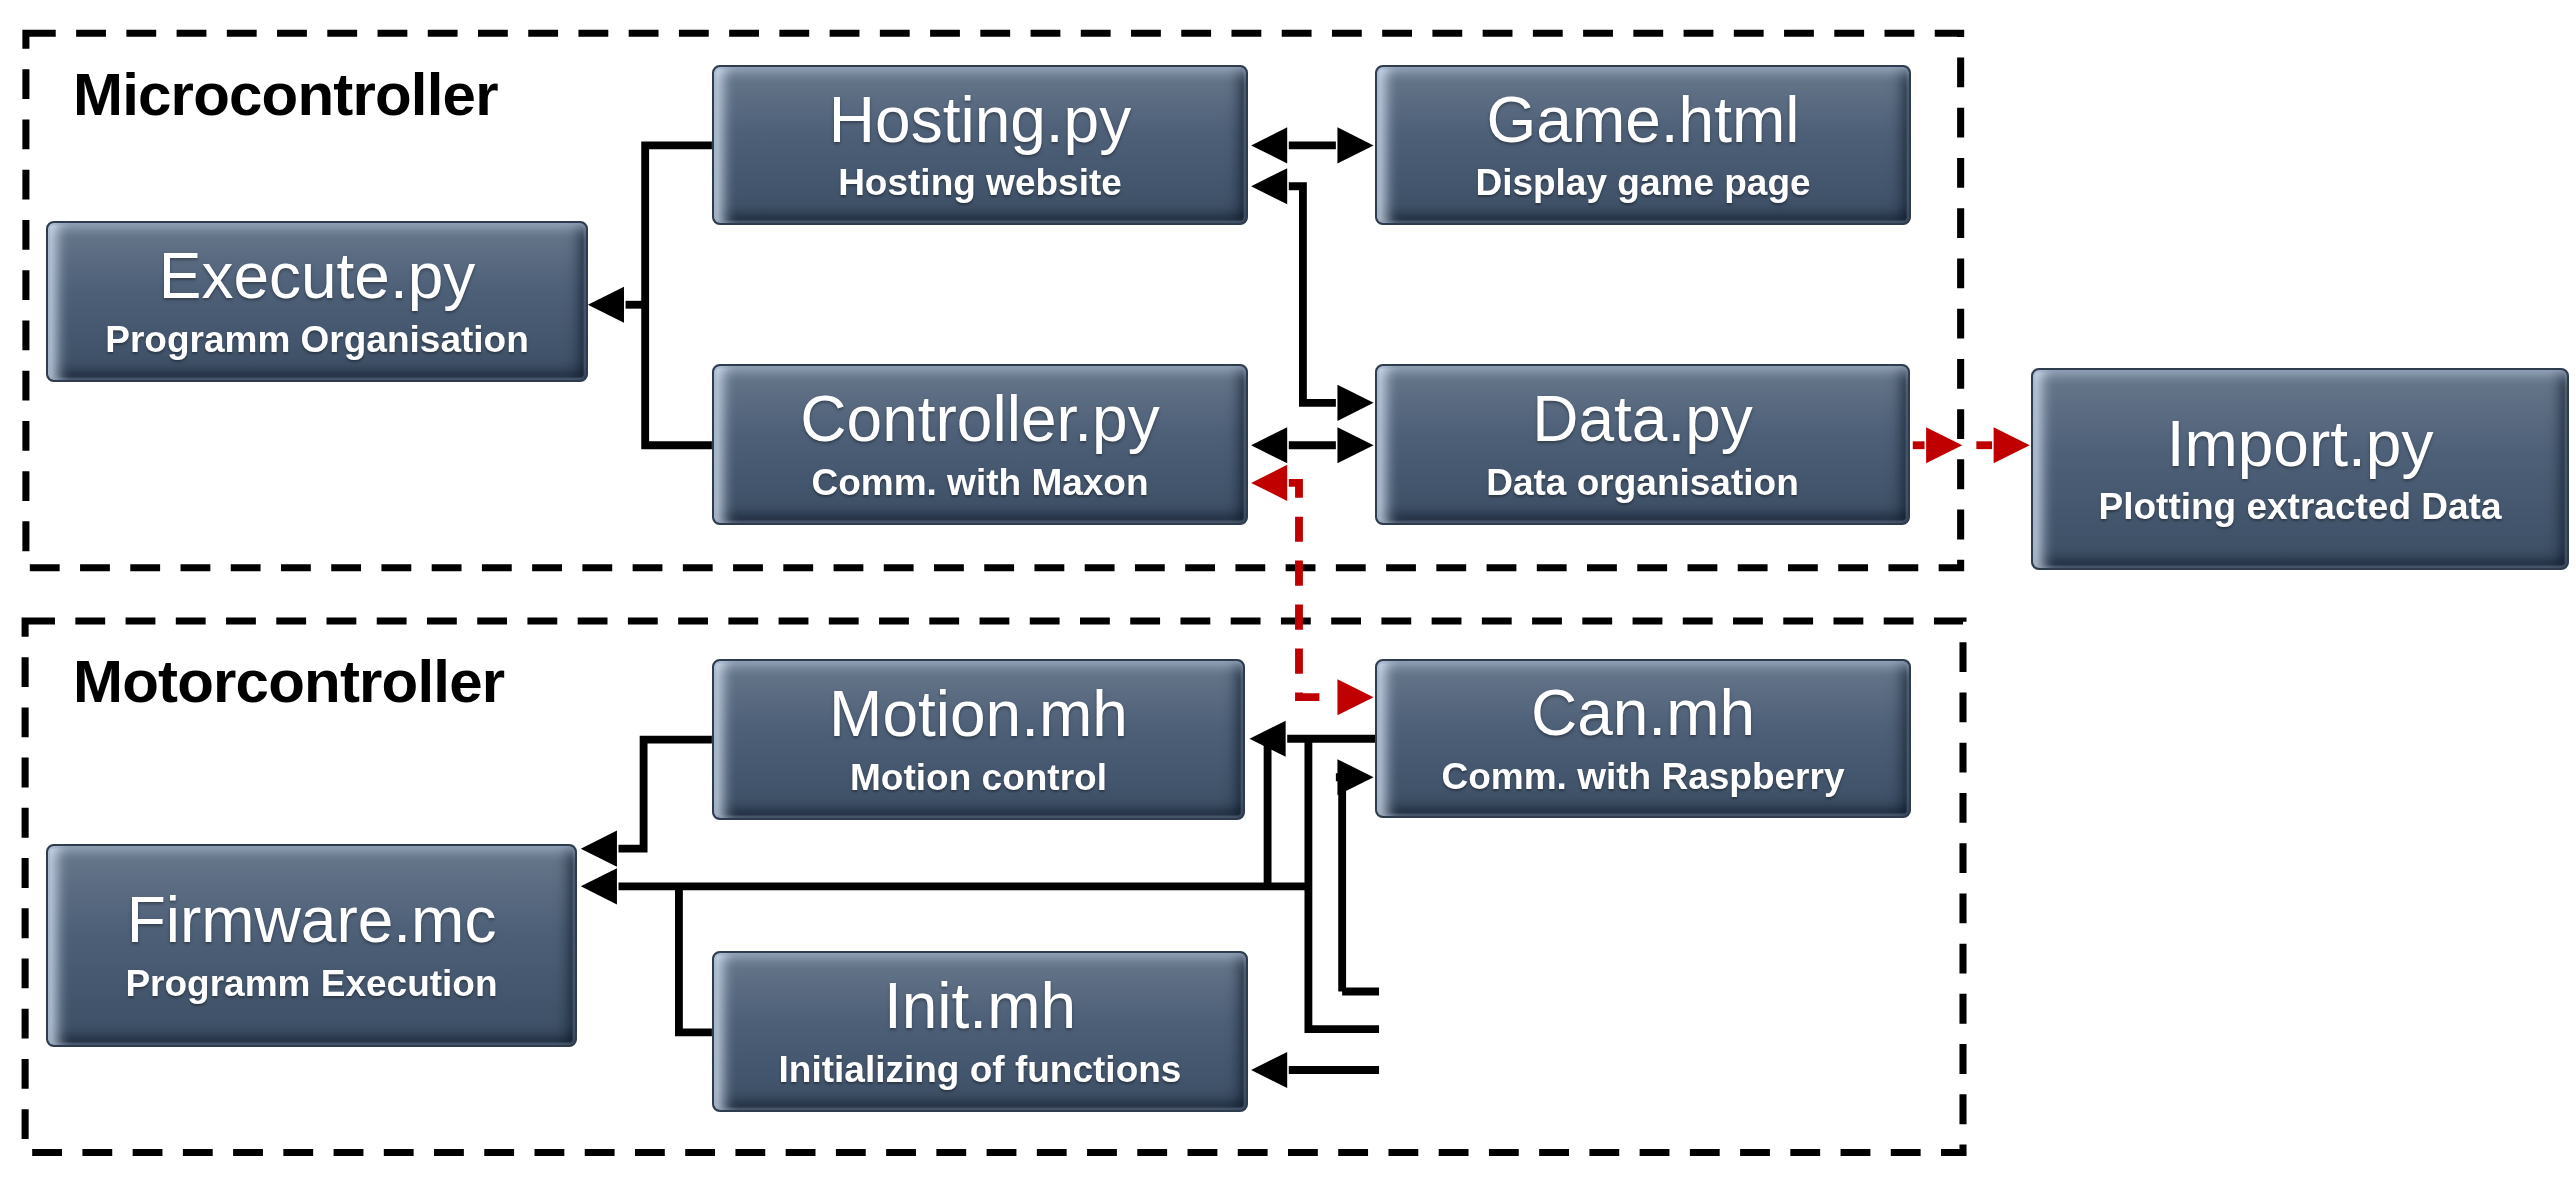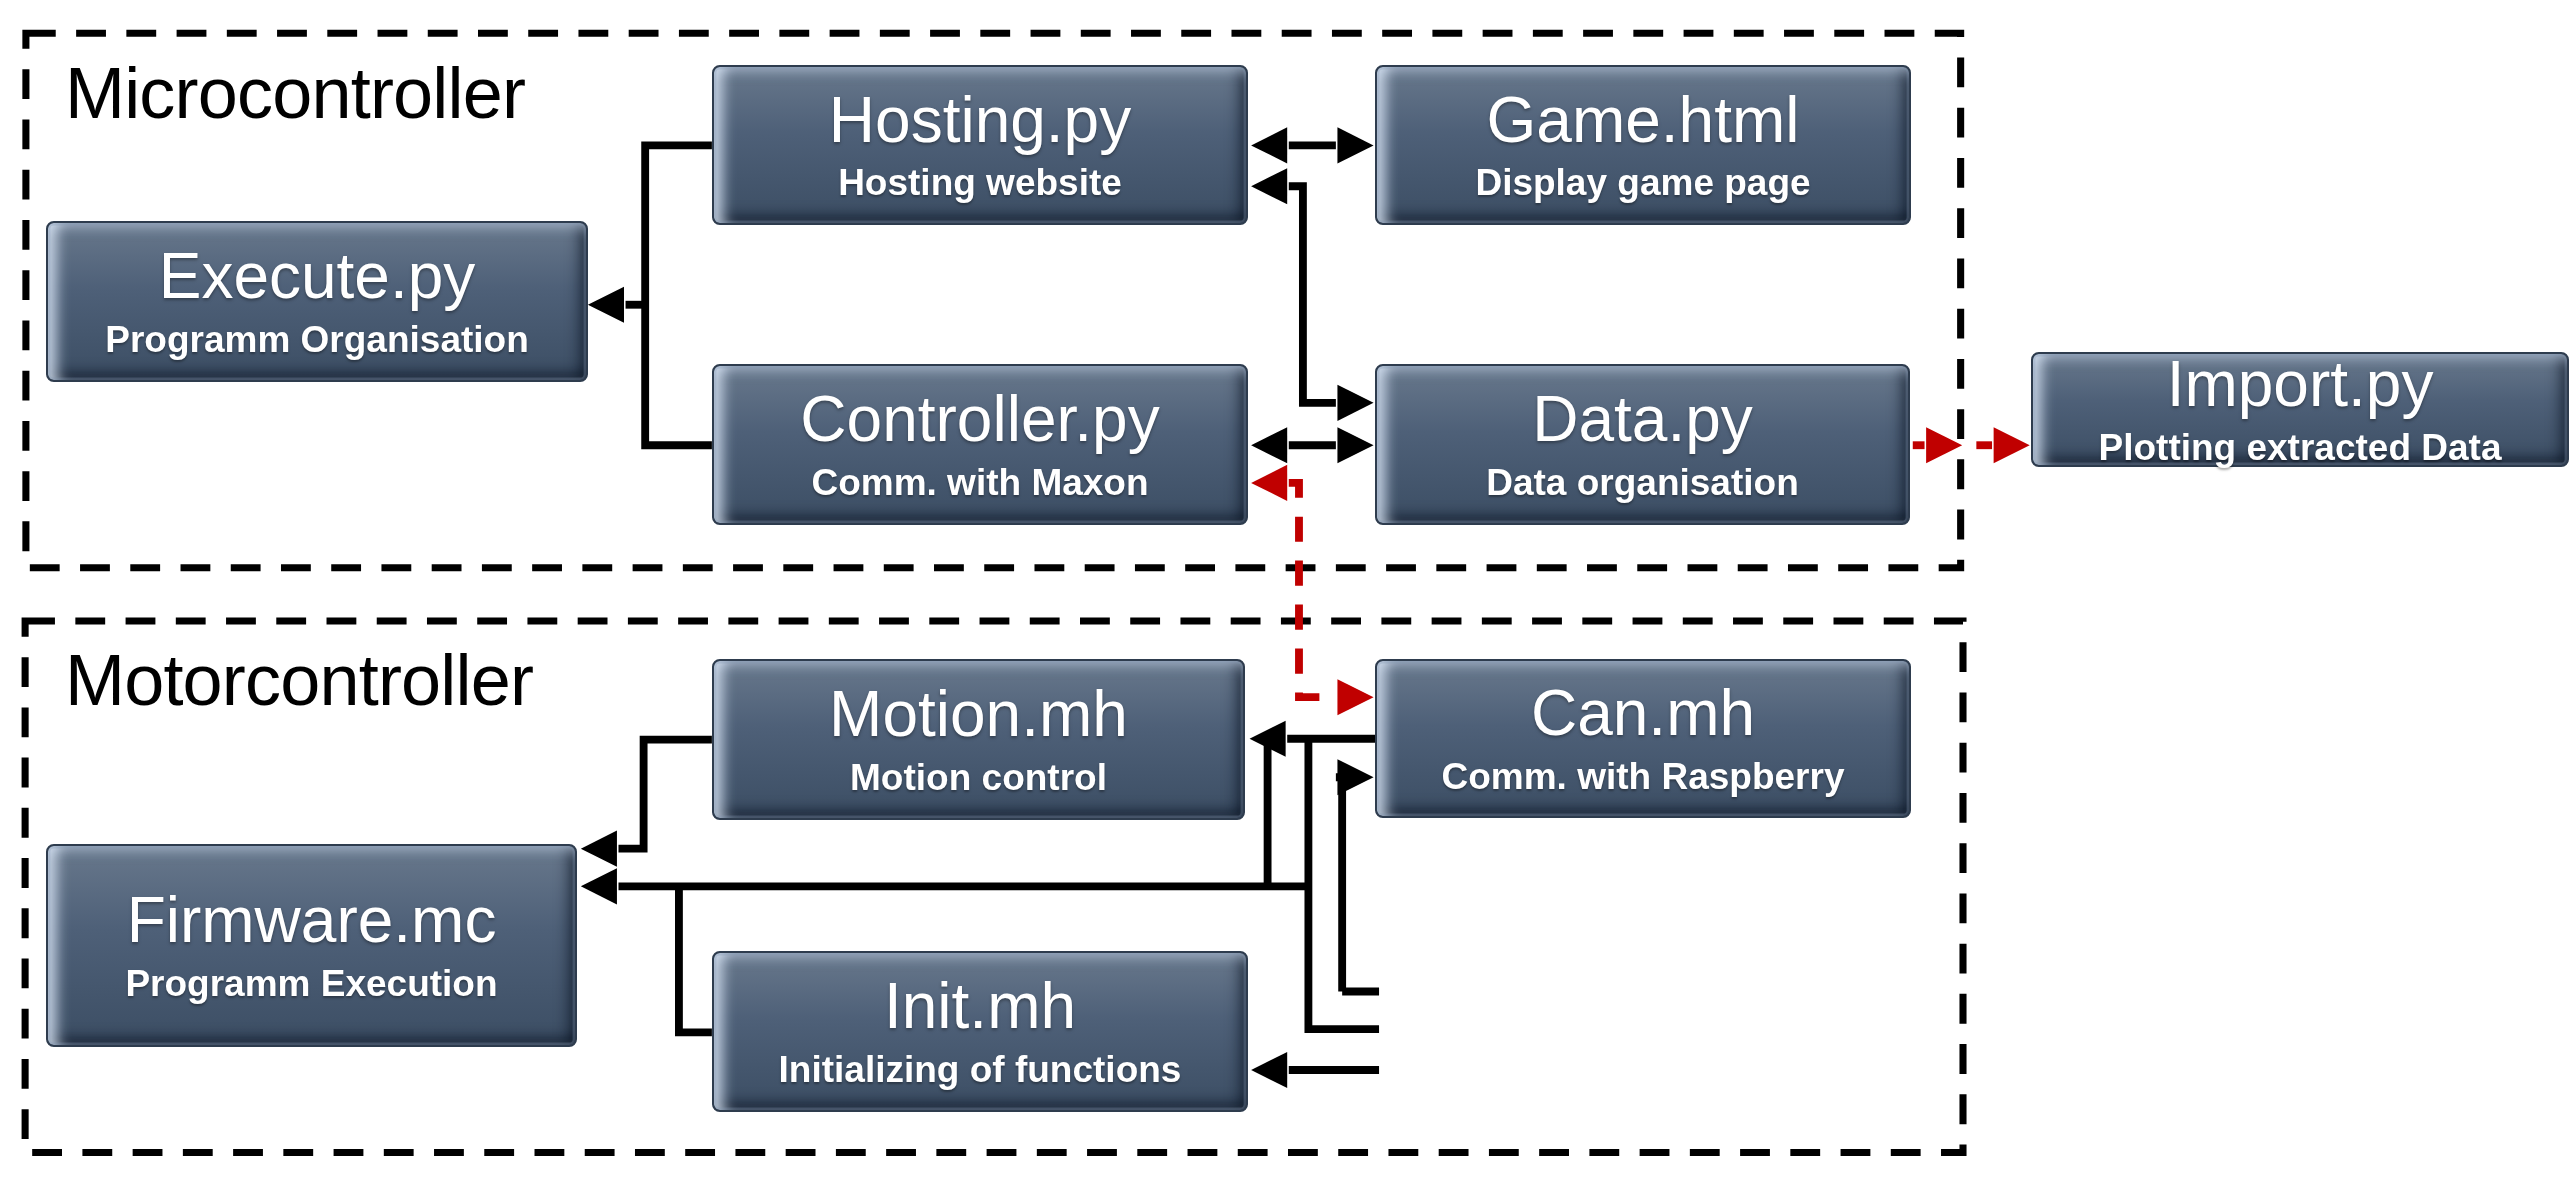--- a/index.html
+++ b/index.html
@@ -21,22 +21,22 @@
     font-family:"Liberation Sans", sans-serif;
     overflow:hidden;
   }
   .wires{position:absolute;left:0;top:0;width:2576px;height:1195px;}
   .region{fill:none;stroke:var(--line-black);stroke-width:9;}
   .wire{fill:none;stroke:var(--line-black);stroke-width:10;}
   .wire-red{fill:none;stroke:var(--accent-red);stroke-width:10;stroke-dasharray:32 24;}
   .head{fill:var(--line-black);stroke:none;}
   .head-red{fill:var(--accent-red);stroke:none;}
   .region-title{
-    position:absolute;margin:8px;
-    font-size:72px;font-weight:400;letter-spacing:-0.8px;
+    position:absolute;margin:16px;
+    font-size:60px;font-weight:700;letter-spacing:-0.8px;
     color:var(--heading-text);line-height:1;white-space:nowrap;
   }
   .node{
     position:absolute;
     display:flex;flex-direction:column;align-items:center;justify-content:center;
     gap:11px;
     border:2.4px solid var(--node-border);
     border-radius:7.8px;
     background:linear-gradient(180deg,var(--node-top) 0%,var(--node-mid) 42%,var(--node-bottom) 100%);
     box-shadow:
@@ -162,21 +162,21 @@
   <div class="node" style="left:712px;top:364px;width:536px;height:161px">
     <div class="node-title">Controller.py</div>
     <div class="node-sub">Comm. with Maxon</div>
   </div>
 
   <div class="node" style="left:1375px;top:364px;width:535px;height:161px">
     <div class="node-title">Data.py</div>
     <div class="node-sub">Data organisation</div>
   </div>
 
-  <div class="node" style="left:2031px;top:352px;width:538px;height:115px">
+  <div class="node" style="left:2031px;top:368px;width:538px;height:202px">
     <div class="node-title">Import.py</div>
     <div class="node-sub">Plotting extracted Data</div>
   </div>
 
   <div class="node" style="left:712px;top:659px;width:533px;height:161px">
     <div class="node-title">Motion.mh</div>
     <div class="node-sub">Motion control</div>
   </div>
 
   <div class="node" style="left:1375px;top:659px;width:536px;height:159px">

